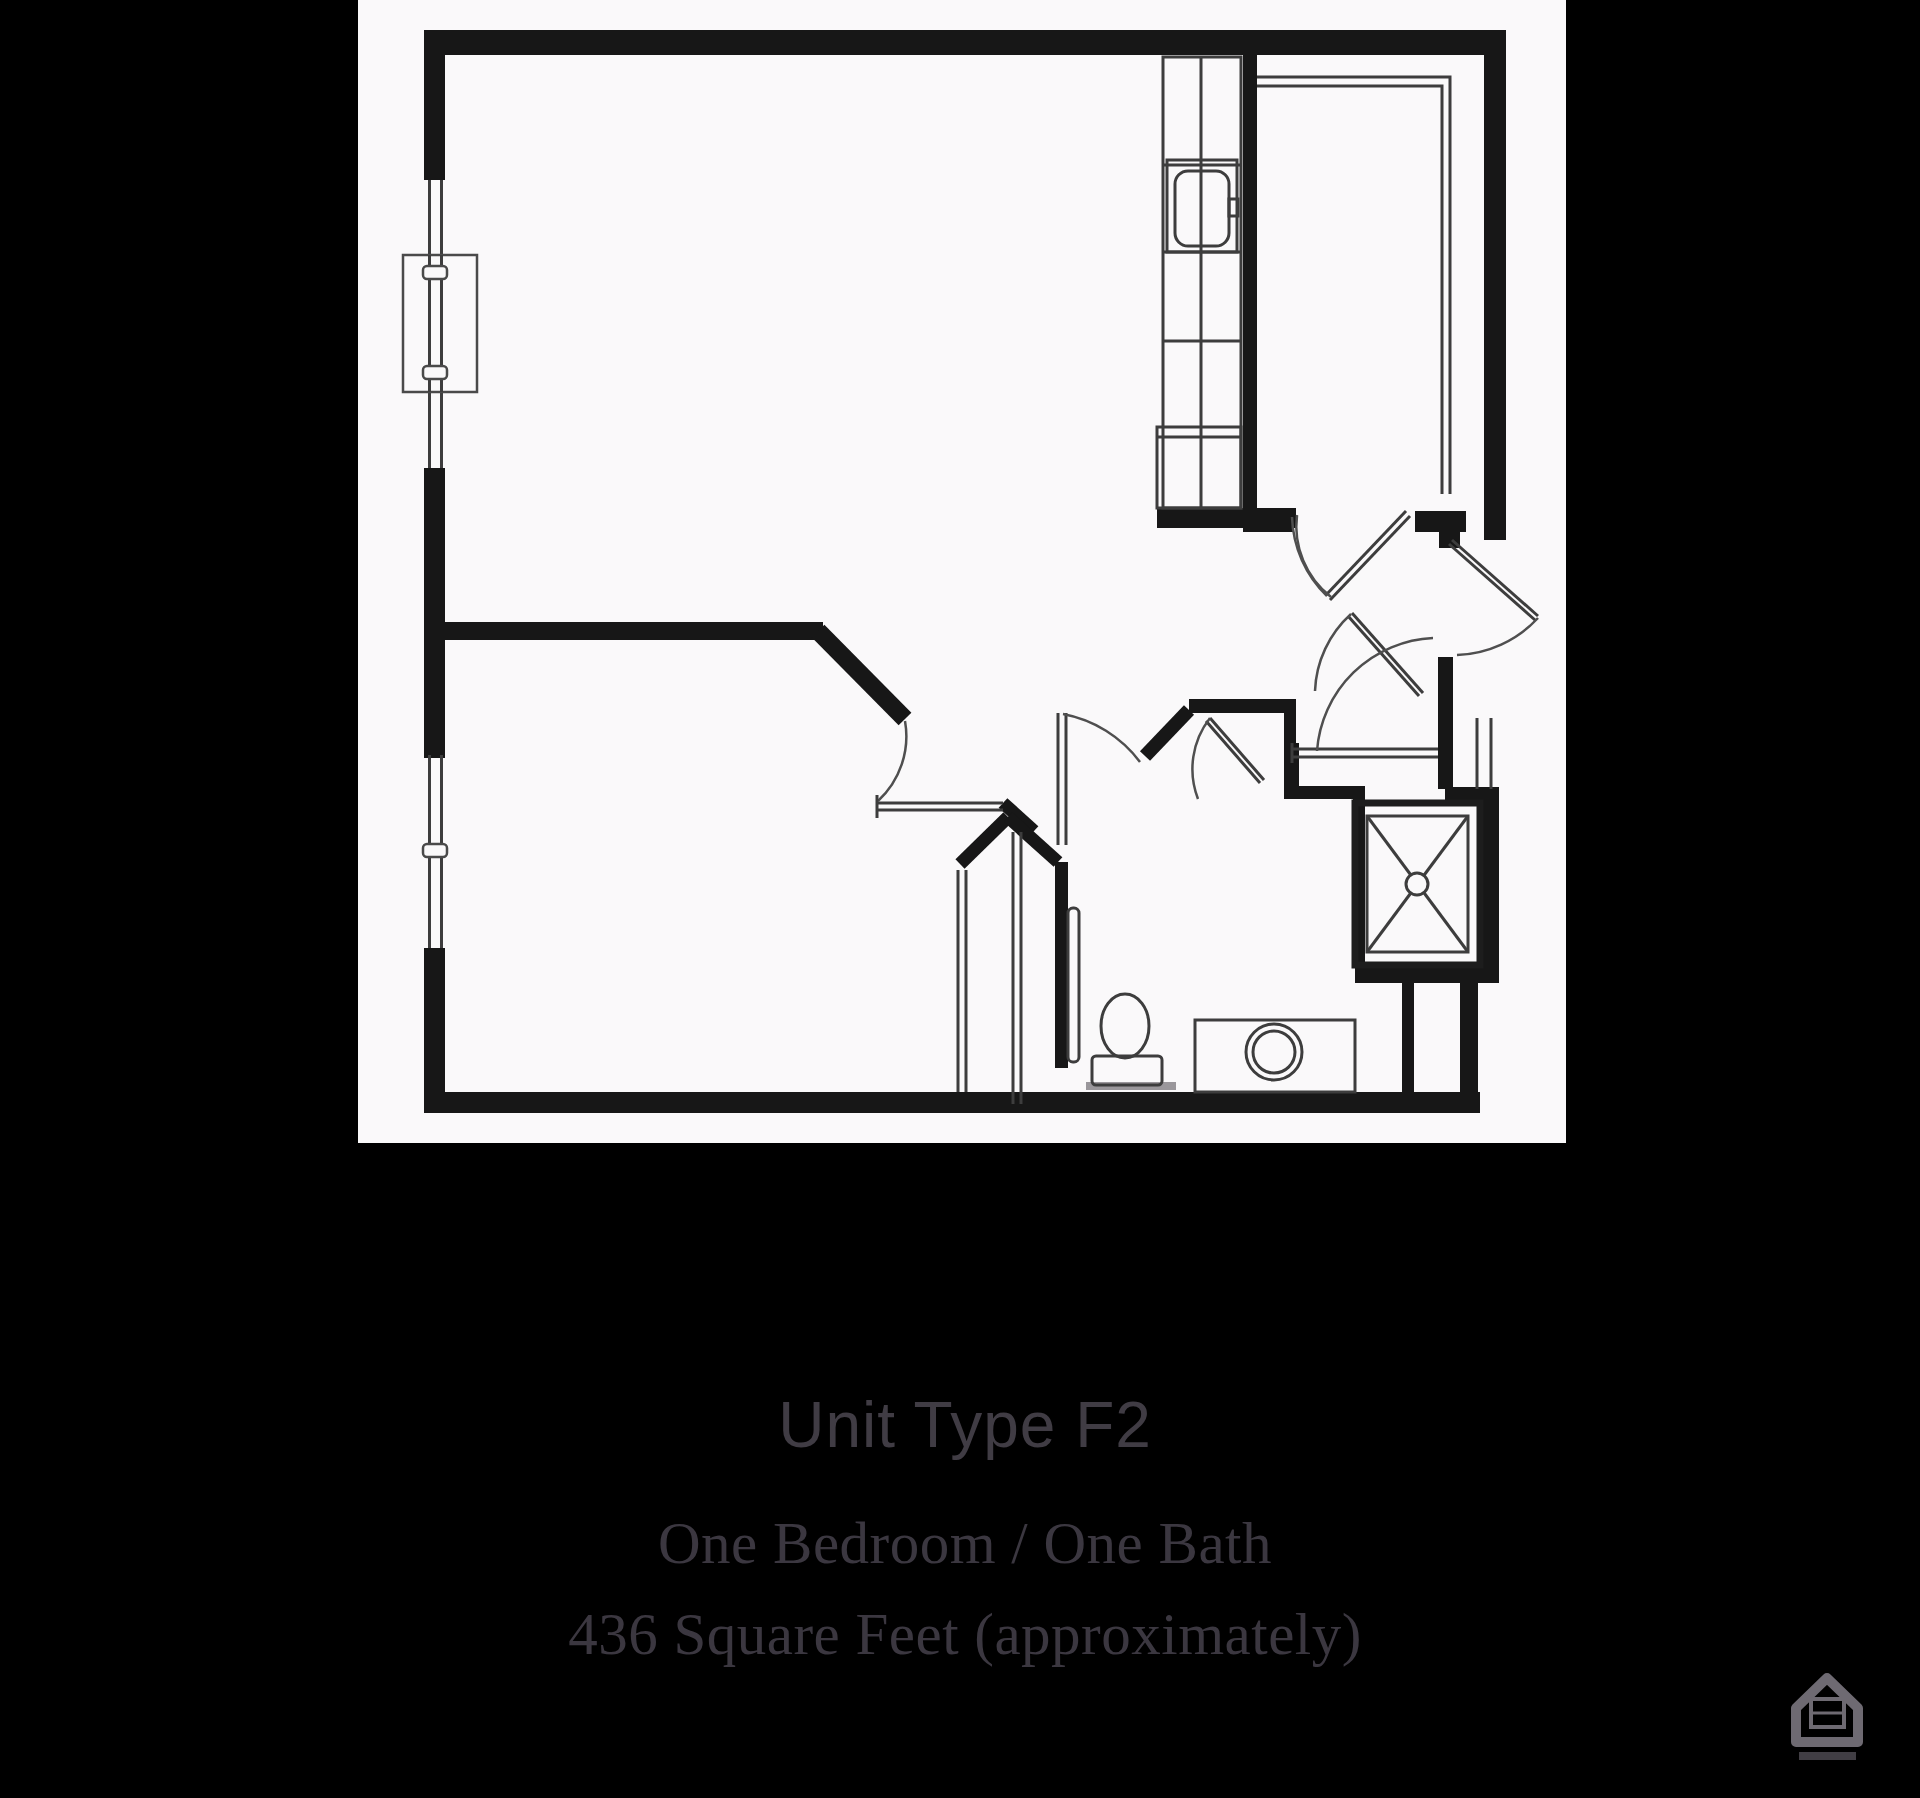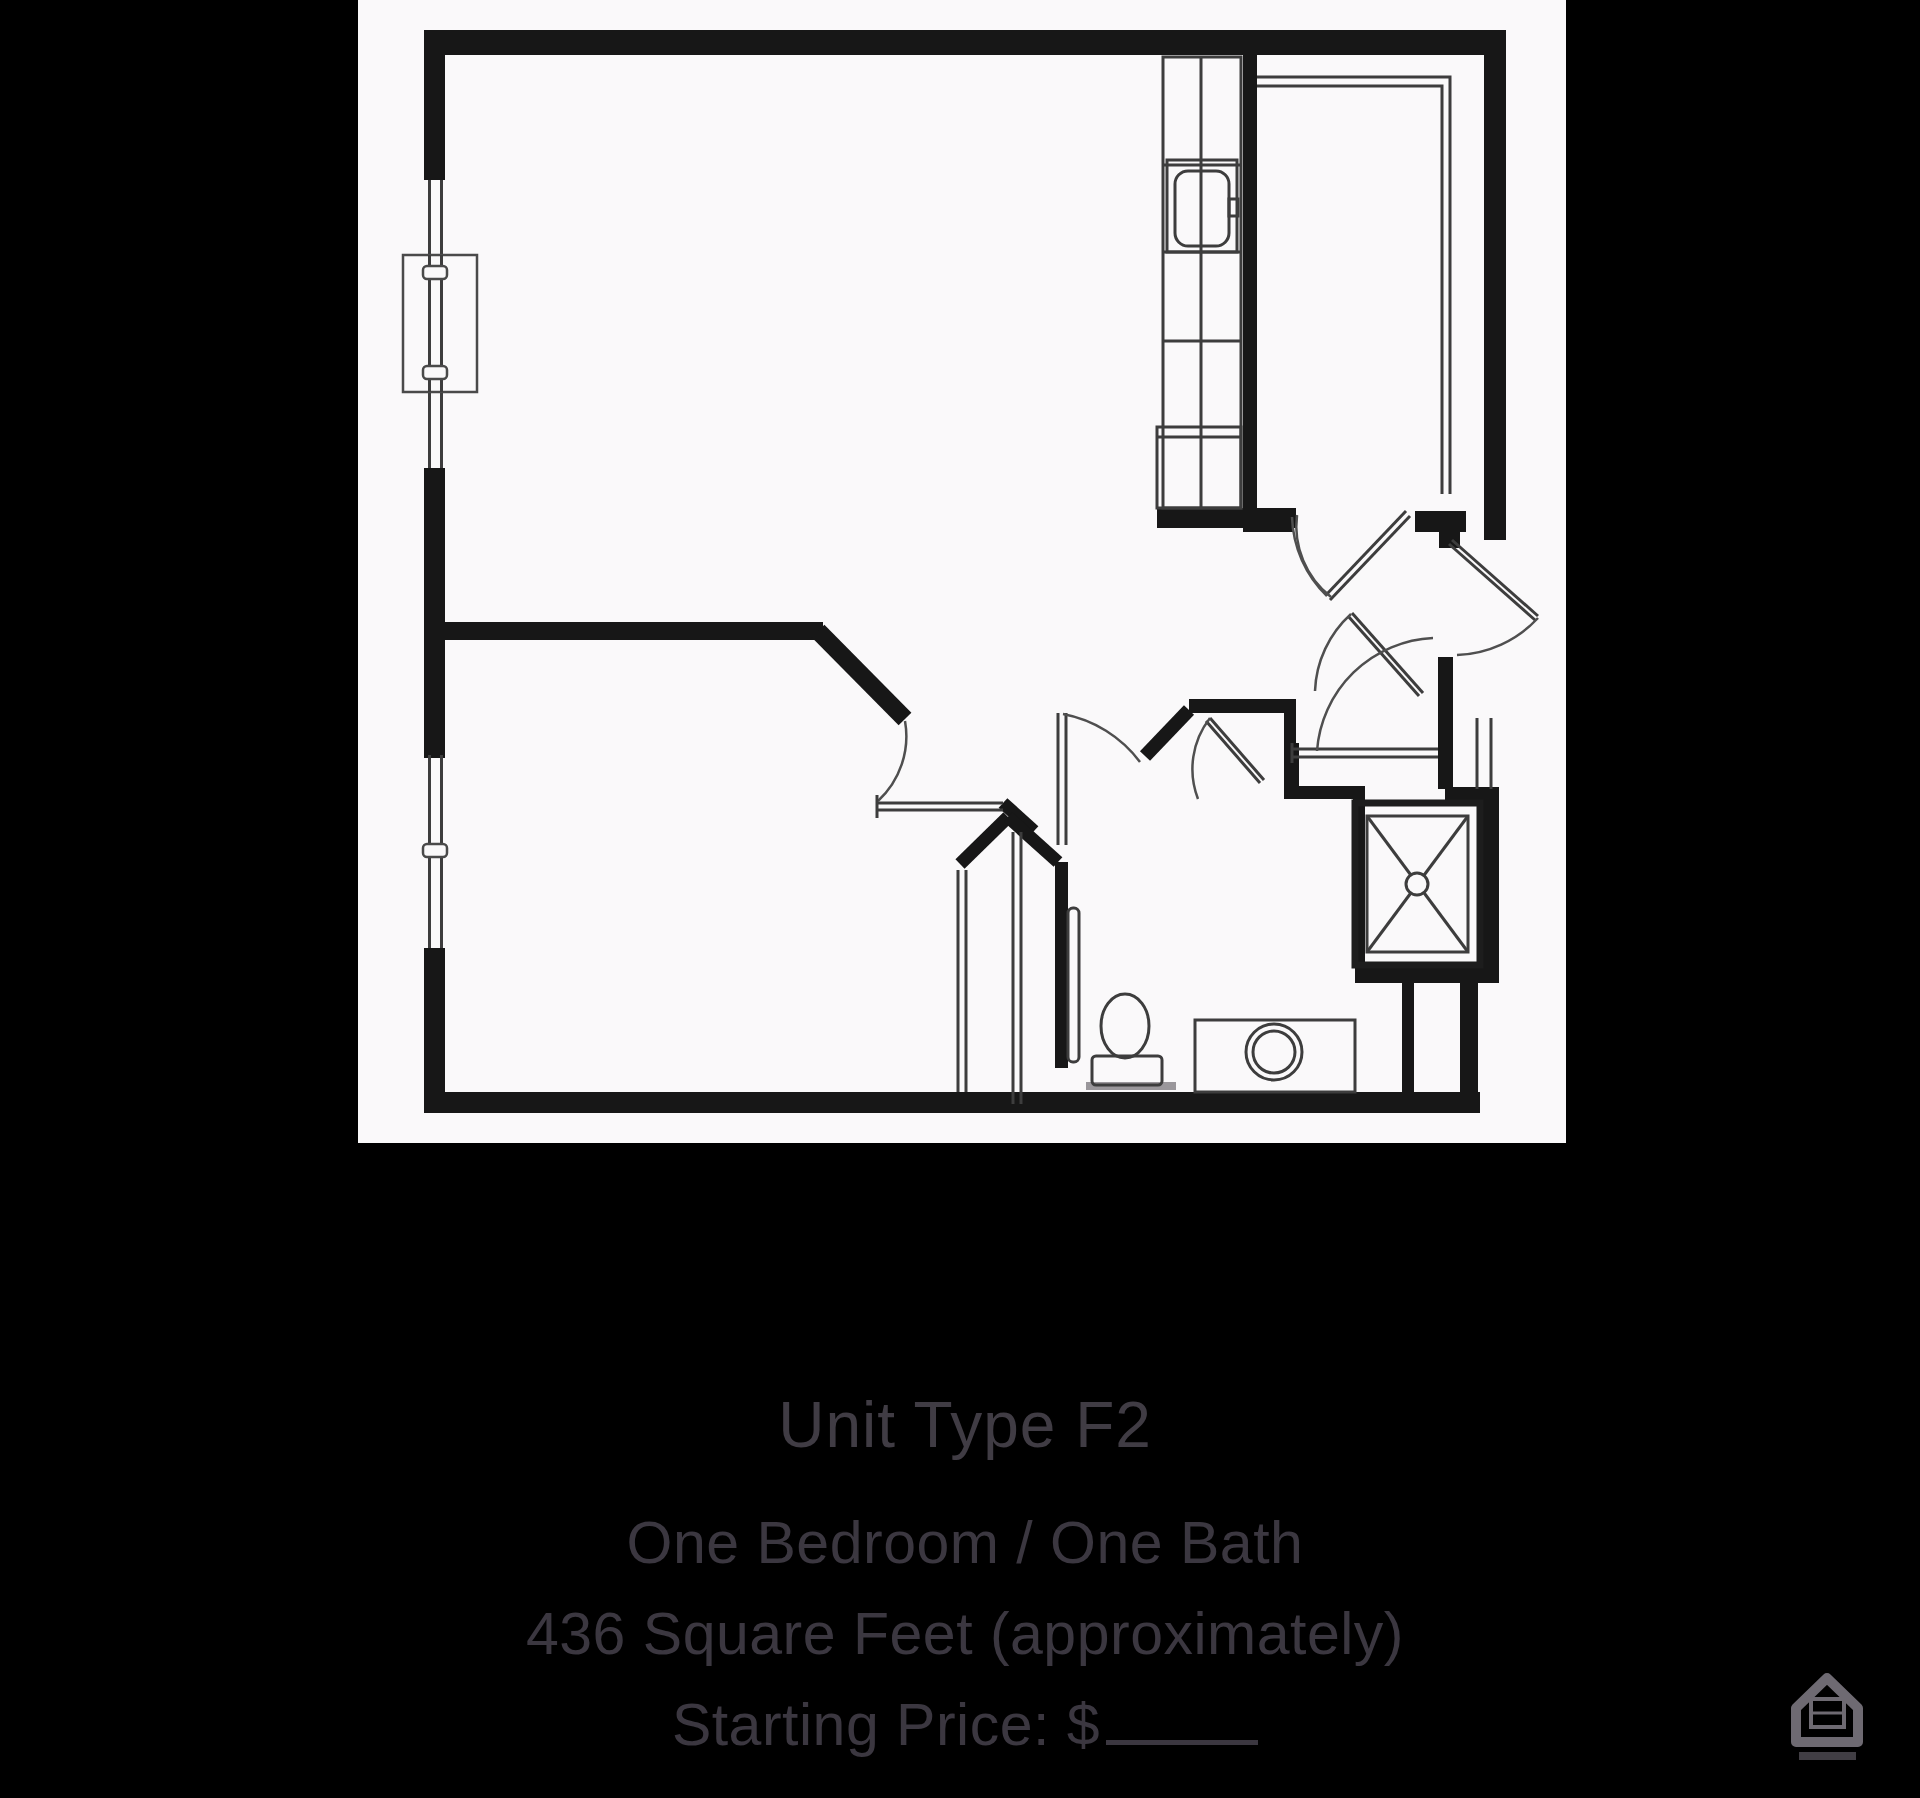--- a/index.html
+++ b/index.html
@@ -12,21 +12,21 @@
   .wall{fill:#171717;stroke:none;}
   .wline{stroke:#171717;fill:none;}
   .thin{stroke:#3d3d3d;stroke-width:3;fill:none;}
   .thin2{stroke:#4a4a4a;stroke-width:2.5;fill:none;}
   .arc{stroke:#4f4f4f;stroke-width:2.5;fill:none;}
   .fixwhite{fill:#faf9fa;}
   .caption{position:absolute;left:360px;top:1388px;width:1210px;
        text-align:center;color:#3b3740;}
   .caption-title{font-size:64px;font-weight:normal;color:#403c44;
        margin:0 0 36px 0;letter-spacing:1px;}
-  .caption-line{font-size:59px;line-height:91px;margin:0;letter-spacing:0.5px;}
+  .caption-line{font-size:59px;line-height:91px;margin:0;letter-spacing:0.5px;font-family:Liberation Serif, serif;}
   .blank{display:inline-block;width:152px;border-bottom:5px solid #3b3740;
        height:40px;margin-left:6px;}
   .logo{position:absolute;left:1781px;top:1668px;width:92px;height:100px;}
 </style>
 </head>
 <body>
 
 <div class="plan-image">
   <svg viewBox="358 0 1208 1143">
 
@@ -162,21 +162,20 @@
       <circle class="thin" cx="1274" cy="1052" r="28"></circle>
       <circle class="thin" cx="1274" cy="1052" r="21"></circle>
     </g>
   </svg>
 </div>
 
 <div class="caption">
   <p class="caption-title">Unit Type F2</p>
   <p class="caption-line">One Bedroom / One Bath</p>
   <p class="caption-line">436 Square Feet (approximately)</p>
-  <p class="caption-line"><span>Starting Price: $</span><span class="blank"></span></p>
 </div>
 
 <svg class="logo" viewBox="0 0 92 100">
   <path d="M46,10 L77,40 L77,74 L15,74 L15,40 Z" fill="none" stroke="#6e6a72" stroke-width="10" stroke-linejoin="round"></path>
   <rect x="30" y="31" width="33" height="28" fill="none" stroke="#6e6a72" stroke-width="4"></rect>
   <line x1="30" y1="45" x2="63" y2="45" stroke="#6e6a72" stroke-width="3"></line>
   <rect x="18" y="84" width="57" height="8" fill="#57535b" opacity="0.75"></rect>
 </svg>
 
 </body></html>

